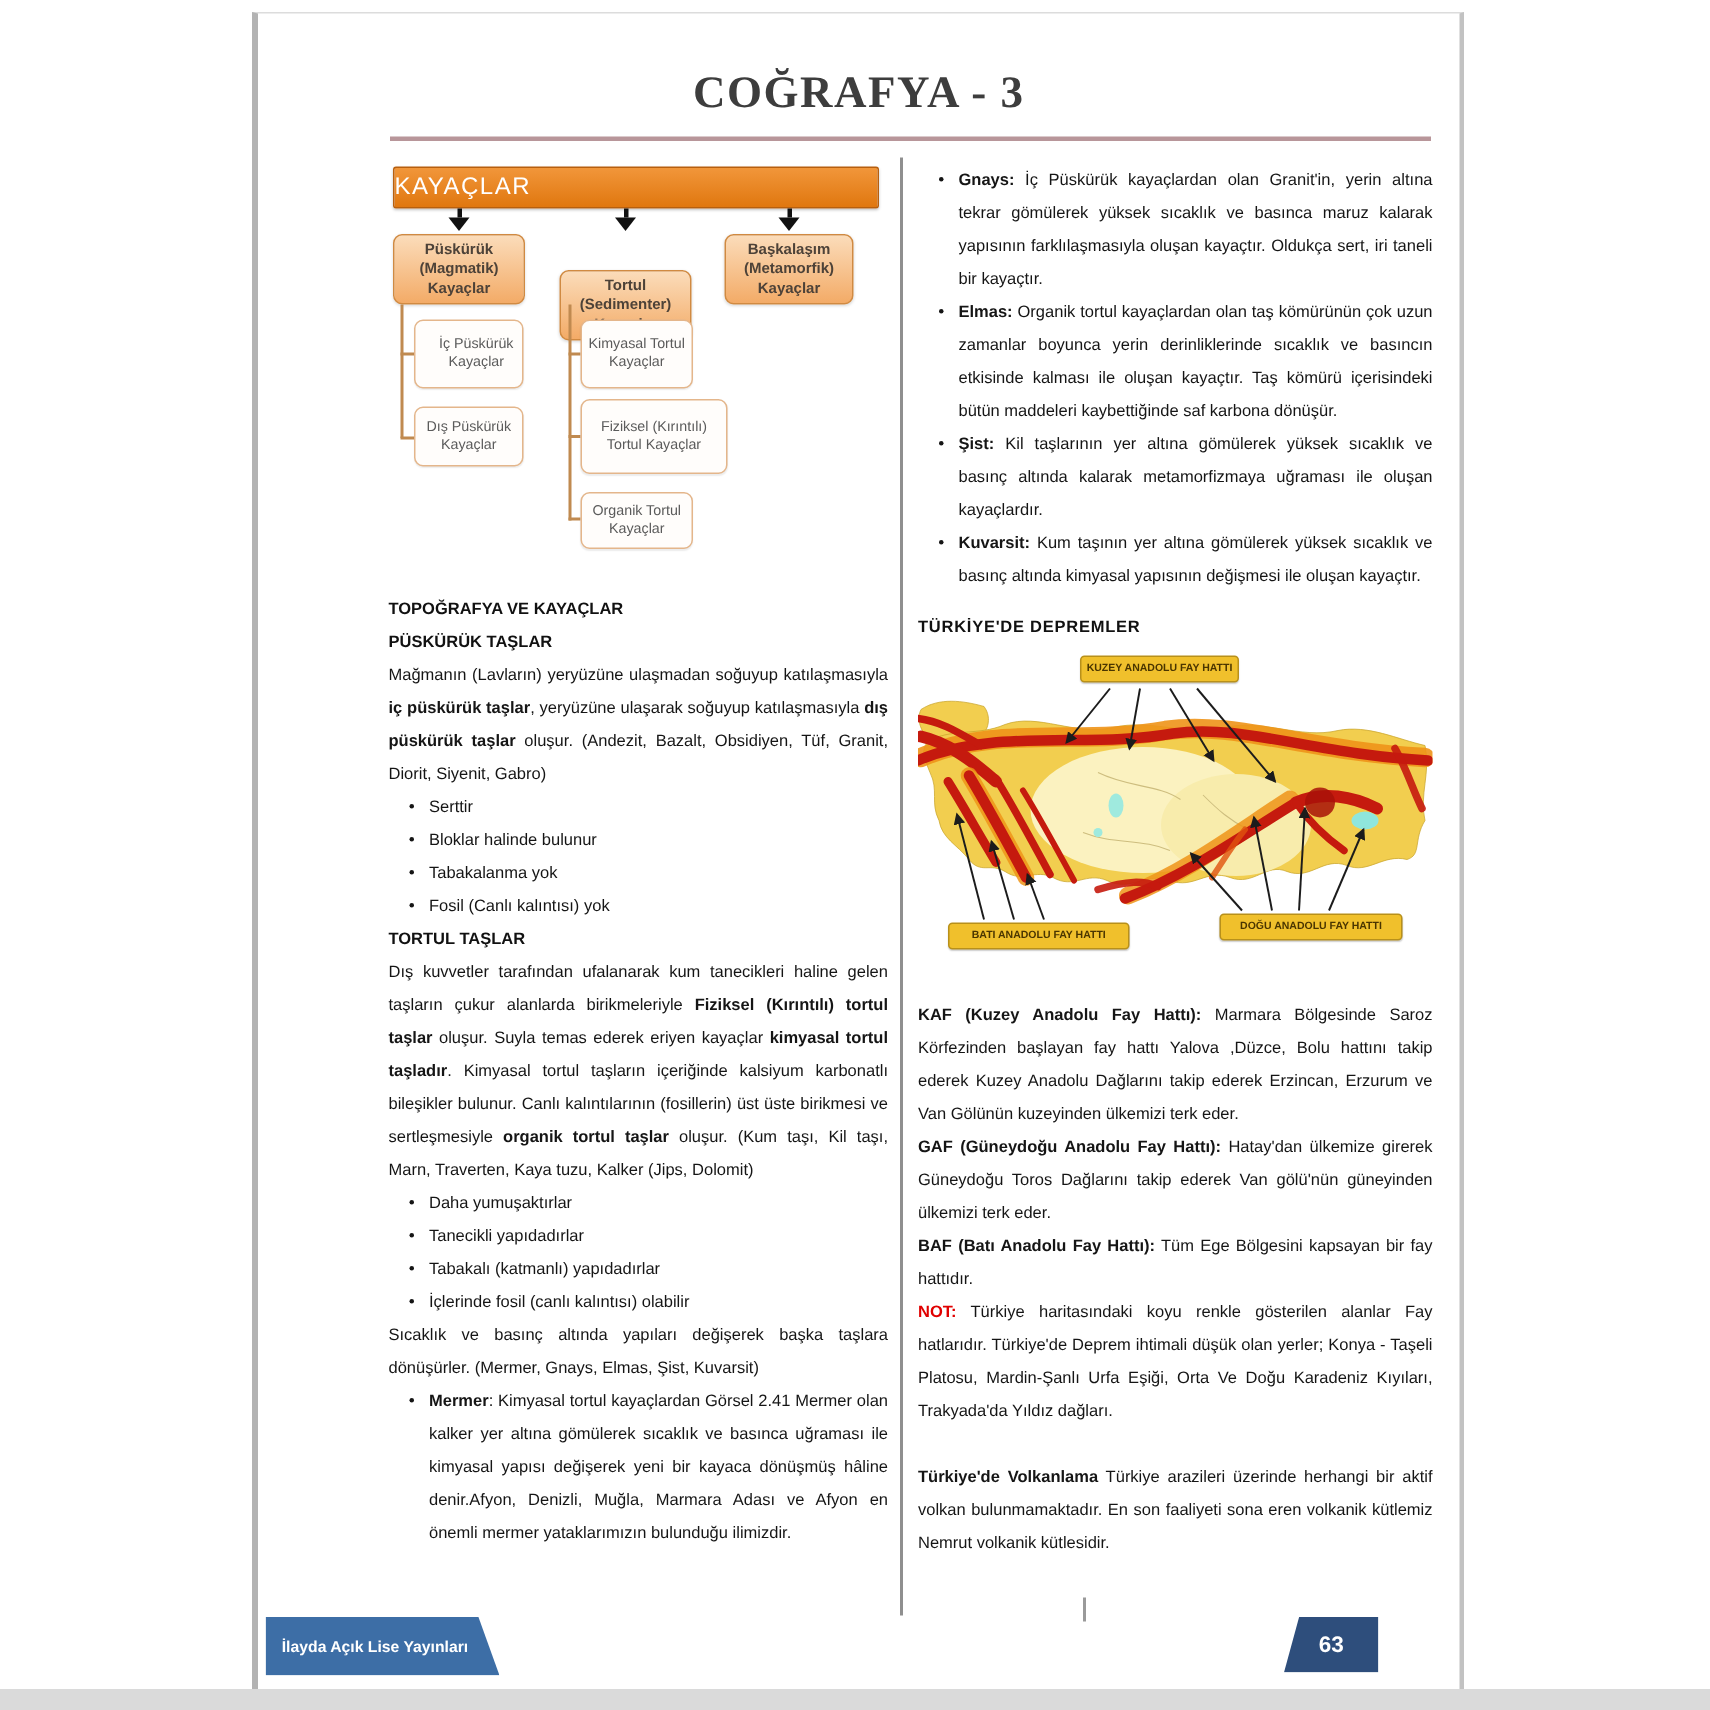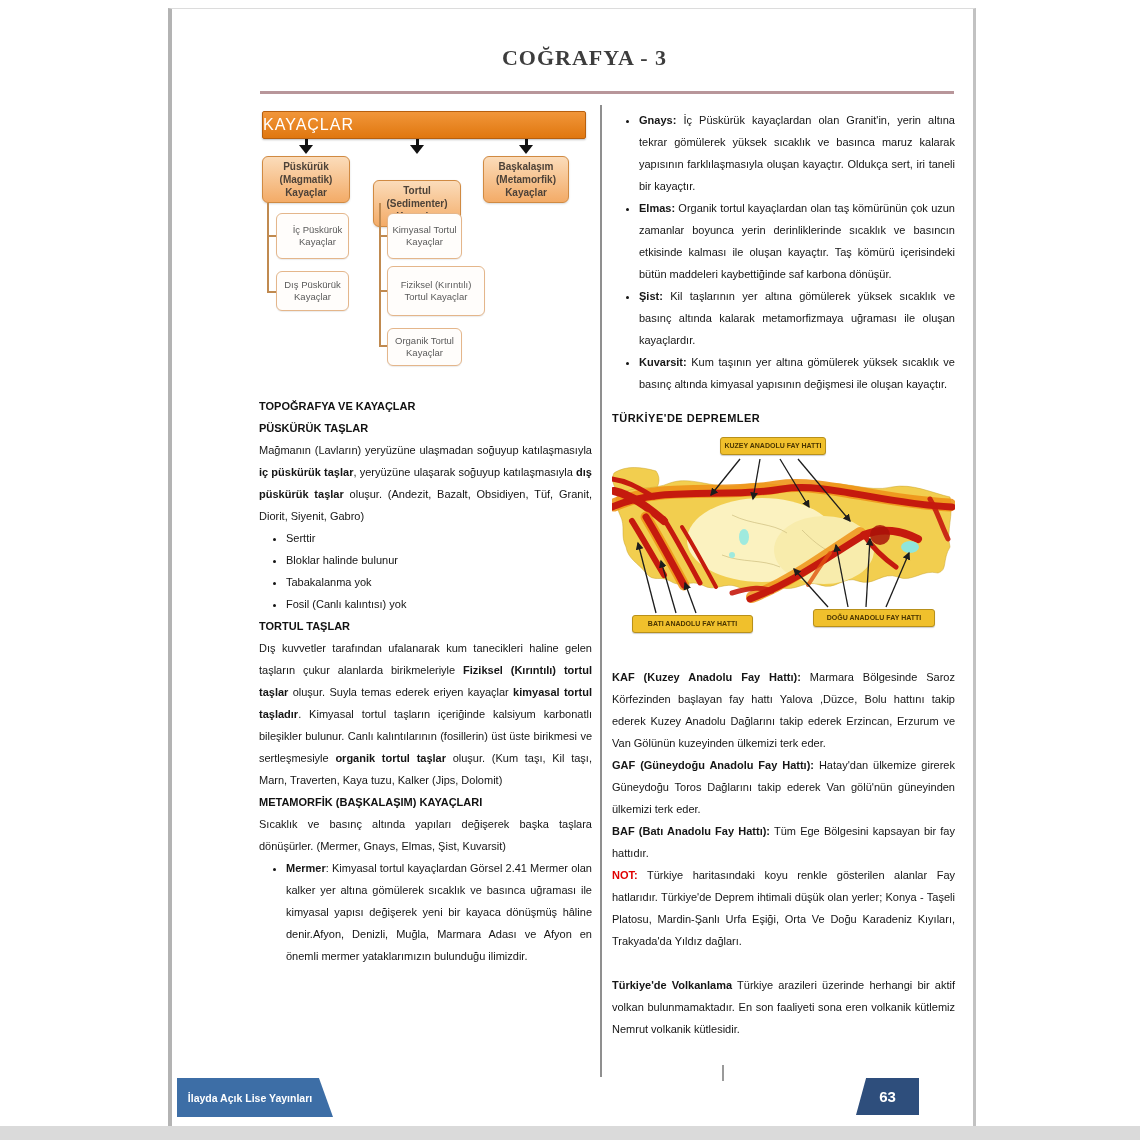--- a/index.html
+++ b/index.html
@@ -3,22 +3,22 @@
 <meta charset="utf-8">
 <style>
   html,body{margin:0;padding:0;width:1140px;height:1140px;background:#ffffff;
     font-family:"Liberation Sans", sans-serif;-webkit-font-smoothing:antialiased;}
   .photo{position:relative;width:1140px;height:1140px;background:#ffffff;overflow:hidden;}
   .bottom-strip{position:absolute;left:0;top:1126px;width:1140px;height:14px;background:#dadada;}
   .page{position:absolute;left:168px;top:8px;width:808px;height:1118px;background:#ffffff;
     border-left:4px solid #b3b3b3;border-right:3px solid #c2c2c2;border-top:1px solid #dcdcdc;
     box-sizing:border-box;}
   
-  .title{position:absolute;left:12px;top:36px;width:100%;text-align:center;
-    font-family:"Liberation Serif", serif;font-weight:700;font-size:22px;color:#3d3d3d;letter-spacing:1px;}
+  .title{position:absolute;left:0;top:36px;width:100%;text-align:center;
+    font-family:"Liberation Serif", serif;font-weight:700;font-size:30px;color:#3d3d3d;letter-spacing:1px;}
   .title-rule{position:absolute;left:88px;top:82px;width:694px;height:3px;background:#b8969a;}
   .col-divider{position:absolute;left:428px;top:96px;width:2px;height:972px;background:#8f8f8f;}
   .stray-mark{position:absolute;left:550px;top:1056px;width:2px;height:16px;background:#9a9a9a;}
   
   .left-col{position:absolute;left:87px;top:94px;width:333px;}
   .right-col{position:absolute;left:440px;top:100px;width:343px;}
   p{margin:0;font-size:11px;line-height:22px;text-align:justify;color:#151515;}
   .h{font-size:11px;line-height:22px;font-weight:700;color:#111;}
   ul{margin:0;padding:0 0 0 27px;}
   li{font-size:11px;line-height:22px;text-align:justify;color:#151515;}
@@ -114,21 +114,26 @@
       <div class="h">PÜSKÜRÜK TAŞLAR</div>
       <p><span>Mağmanın (Lavların) yeryüzüne ulaşmadan soğuyup katılaşmasıyla </span><span class="seg-b">iç püskürük taşlar</span><span>, yeryüzüne ulaşarak soğuyup katılaşmasıyla </span><span class="seg-b">dış püskürük taşlar</span><span> oluşur. (Andezit, Bazalt, Obsidiyen, Tüf, Granit, Diorit, Siyenit, Gabro)</span></p>
       <ul>
         <li>Serttir</li>
         <li>Bloklar halinde bulunur</li>
         <li>Tabakalanma yok</li>
         <li>Fosil (Canlı kalıntısı) yok</li>
       </ul>
       <div class="h">TORTUL TAŞLAR</div>
       <p><span>Dış kuvvetler tarafından ufalanarak kum tanecikleri haline gelen taşların çukur alanlarda birikmeleriyle </span><span class="seg-b">Fiziksel (Kırıntılı) tortul taşlar</span><span> oluşur. Suyla temas ederek eriyen kayaçlar </span><span class="seg-b">kimyasal tortul taşladır</span><span>. Kimyasal tortul taşların içeriğinde kalsiyum karbonatlı bileşikler bulunur. Canlı kalıntılarının (fosillerin) üst üste birikmesi ve sertleşmesiyle </span><span class="seg-b">organik tortul taşlar</span><span> oluşur. (Kum taşı, Kil taşı, Marn, Traverten, Kaya tuzu, Kalker (Jips, Dolomit)</span></p>
-      <div class="h">METAMORFİK (BAŞKALAŞIM) KAYAÇLARI</div>
+      <ul>
+        <li>Daha yumuşaktırlar</li>
+        <li>Tanecikli yapıdadırlar</li>
+        <li>Tabakalı (katmanlı) yapıdadırlar</li>
+        <li>İçlerinde fosil (canlı kalıntısı) olabilir</li>
+      </ul>
       <p>Sıcaklık ve basınç altında yapıları değişerek başka taşlara dönüşürler. (Mermer, Gnays, Elmas, Şist, Kuvarsit)</p>
       <ul>
         <li><span class="seg-b">Mermer</span><span>: Kimyasal tortul kayaçlardan Görsel 2.41 Mermer olan kalker yer altına gömülerek sıcaklık ve basınca uğraması ile kimyasal yapısı değişerek yeni bir kayaca dönüşmüş hâline denir.Afyon, Denizli, Muğla, Marmara Adası ve Afyon en önemli mermer yataklarımızın bulunduğu ilimizdir.</span></li>
       </ul>
     </div>
 
     <div class="right-col">
       <ul>
         <li><span class="seg-b">Gnays:</span><span> İç Püskürük kayaçlardan olan Granit'in, yerin altına tekrar gömülerek yüksek sıcaklık ve basınca maruz kalarak yapısının farklılaşmasıyla oluşan kayaçtır. Oldukça sert, iri taneli bir kayaçtır.</span></li>
         <li><span class="seg-b">Elmas:</span><span> Organik tortul kayaçlardan olan taş kömürünün çok uzun zamanlar boyunca yerin derinliklerinde sıcaklık ve basıncın etkisinde kalması ile oluşan kayaçtır. Taş kömürü içerisindeki bütün maddeleri kaybettiğinde saf karbona dönüşür.</span></li>

